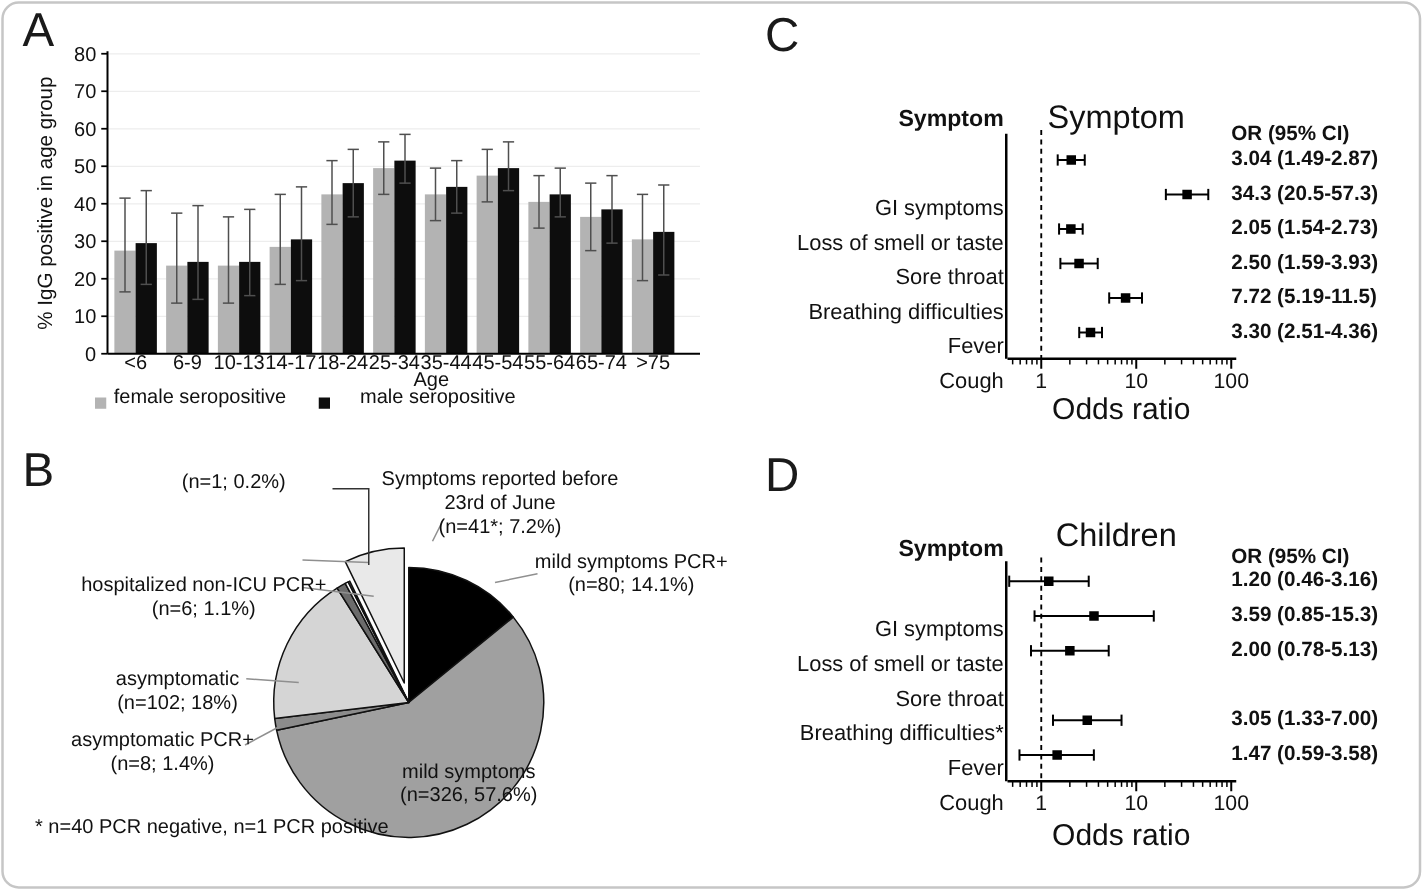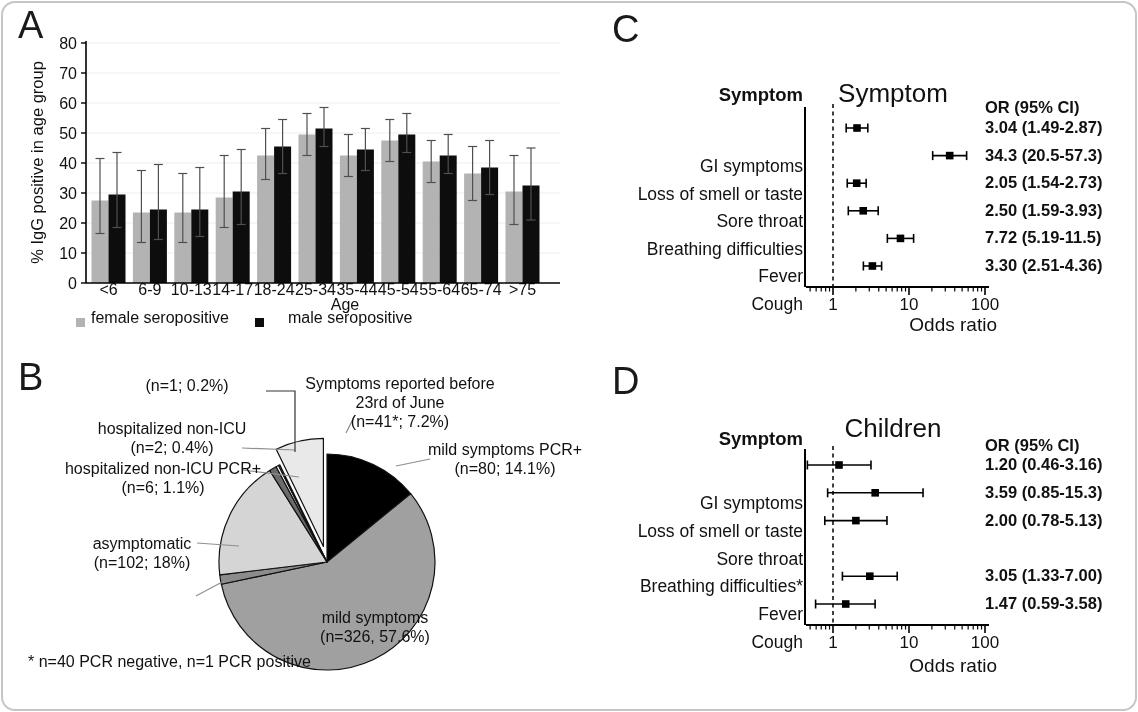--- a/index.html
+++ b/index.html
@@ -9,21 +9,21 @@
   #gfx{position:absolute;left:0;top:0;z-index:1;}
   .t{position:absolute;white-space:nowrap;color:#111;z-index:2;}
   .letter{font-size:38px;line-height:38px;color:#1a1a1a;}
   .ctr{text-align:center;}
   .rgt{text-align:right;}
   .panel-title{font-size:26px;width:212px;}
   .colhead{font-size:18.5px;font-weight:bold;width:200px;text-align:right;}
   .orhead{font-size:16.5px;font-weight:bold;}
   .fr-label{font-size:17.5px;width:262px;text-align:right;margin-top:39px;}
   .fr-or{font-size:16.5px;font-weight:bold;width:160px;}
-  .axis-title{font-size:19px;width:200px;text-align:right;}
+  .axis-title{font-size:24px;width:200px;}
   .pie-label{font-size:16px;line-height:19px;width:250px;text-align:center;}
   .small16{font-size:16px;}
   .legend-sq{position:absolute;width:9px;height:9px;z-index:2;}
   .ylab{font-size:16.5px;width:250px;text-align:center;transform:rotate(-90deg);}
 </style>
 </head>
 <body>
 
 <div id="canvas">
   <div id="frame"></div>
@@ -301,31 +301,31 @@
   <div class="t orhead" style="left:985px;top:436px;">OR (95% CI)</div>
   <div class="t axis-title ctr" style="left:797px;top:655px;">Odds ratio</div>
 <div class="t pie-label" style="left:380px;top:440px;">
       <div>mild symptoms PCR+</div>
       <div>(n=80; 14.1%)</div>
     </div>
     <div class="t pie-label" style="left:250px;top:608px;">
       <div>mild symptoms</div>
       <div>(n=326, 57.6%)</div>
     </div>
+    <div class="t pie-label" style="left:5px;top:583px;">
+      <div>asymptomatic PCR+</div>
+      <div>(n=8; 1.4%)</div>
+    </div>
     <div class="t pie-label" style="left:17px;top:534px;">
       <div>asymptomatic</div>
       <div>(n=102; 18%)</div>
     </div>
     <div class="t pie-label" style="left:38px;top:459px;">
       <div>hospitalized non-ICU PCR+</div>
       <div>(n=6; 1.1%)</div>
-    </div>
-    <div class="t pie-label" style="left:47px;top:419px;">
-      <div>hospitalized non-ICU</div>
-      <div>(n=2;  0.4%)</div>
     </div>
     <div class="t pie-label" style="left:62px;top:376px;">
       <div>(n=1; 0.2%)</div>
     </div>
     <div class="t pie-label" style="left:275px;top:374px;">
       <div>Symptoms reported before</div>
       <div>23rd of June</div>
       <div>(n=41*; 7.2%)</div>
     </div>
     <div class="t fr-label" style="left:541px;top:117px;">GI symptoms</div>

